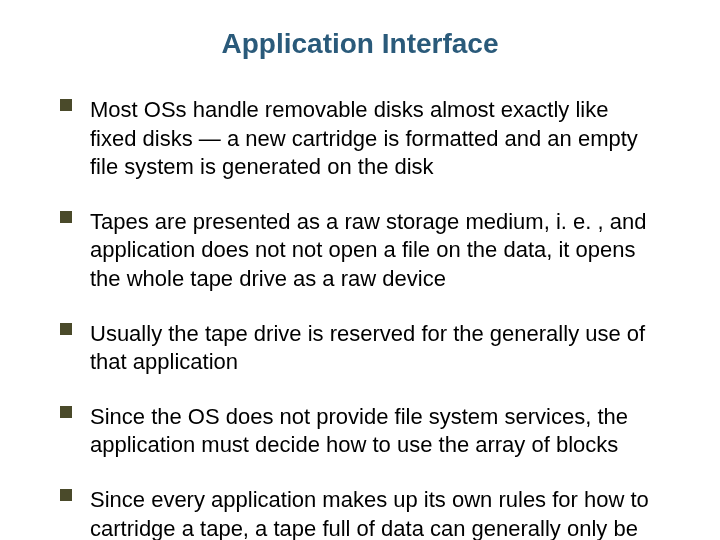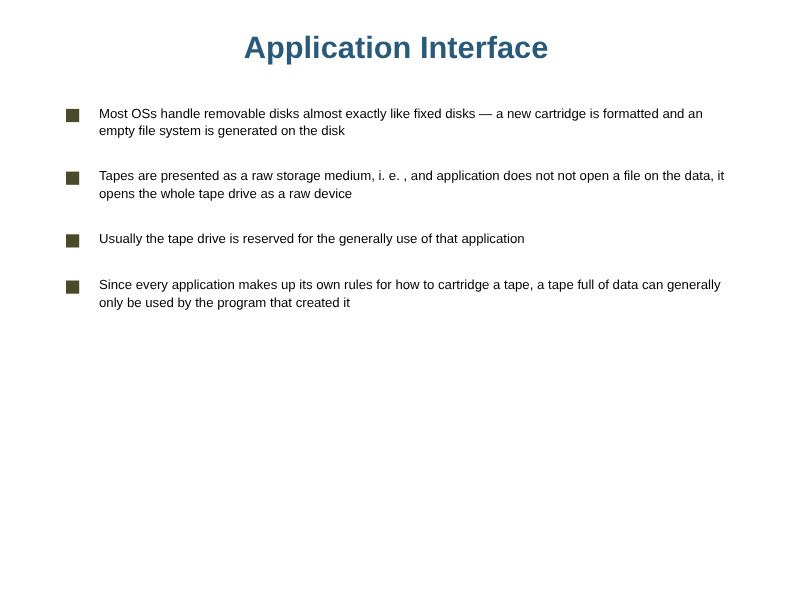--- a/index.html
+++ b/index.html
@@ -26,21 +26,21 @@
   }
   ul.bullets {
     list-style: none;
     padding: 0;
     margin: 0;
   }
   ul.bullets > li {
     position: relative;
     padding-left: 30px;
     margin-bottom: 26px;
-    font-size: 12px;
+    font-size: 22px;
     line-height: 1.3;
     color: #000000;
   }
   ul.bullets > li::before {
     content: "";
     position: absolute;
     left: 0;
     top: 3px;
     width: 12px;
     height: 12px;
@@ -49,15 +49,16 @@
 </style>
 </head>
 <body>
 
 <div class="slide">
   <h1 class="title">Application Interface</h1>
   <ul class="bullets">
     <li>Most OSs handle removable disks almost exactly like fixed disks — a new cartridge is formatted and an empty file system is generated on the disk</li>
     <li>Tapes are presented as a raw storage medium, i. e. , and application does not not open a file on the data, it opens the whole tape drive as a raw device</li>
     <li>Usually the tape drive is reserved for the generally use of that application</li>
+    <li>Since the OS does not provide file system services, the application must decide how to use the array of blocks</li>
     <li>Since every application makes up its own rules for how to cartridge a tape, a tape full of data can generally only be used by the program that created it</li>
   </ul>
 </div>
 
 </body></html>

